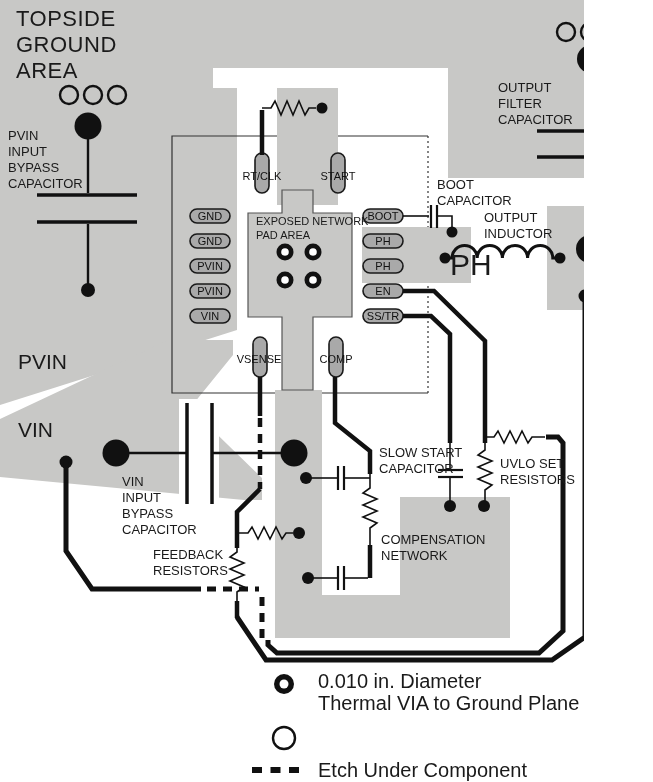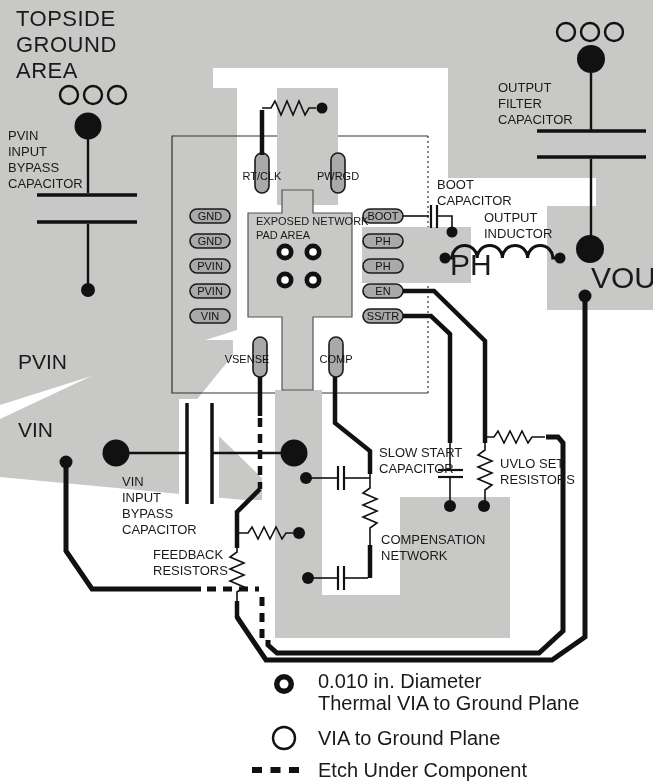--- a/index.html
+++ b/index.html
@@ -1,17 +1,17 @@
 <!DOCTYPE html>
 <html><head>
 <meta charset="utf-8">
 <style>
   html,body{margin:0;padding:0;background:#fff;}
   #board{
-    position:relative;width:653px;height:782px;background:#ffffff;overflow:hidden;
+    position:relative;width:584px;height:782px;background:#ffffff;overflow:hidden;
     font-family:"Liberation Sans", sans-serif;color:#1a1a1a;
   }
   #board svg{position:absolute;left:0;top:0;}
   .lbl{position:absolute;font-size:13px;line-height:16px;white-space:pre-line;color:#1a1a1a;}
   .pinlbl{position:absolute;font-size:11px;transform:translate(-50%,-50%);white-space:nowrap;color:#111;}
   .netlbl{position:absolute;white-space:pre-line;color:#1a1a1a;}
   .leglbl{position:absolute;font-size:20px;line-height:22px;white-space:pre-line;color:#1a1a1a;}
 </style>
 </head>
 <body>
@@ -258,22 +258,21 @@
 <div class="pinlbl" style="left:210px;top:291px;">PVIN</div>
 <div class="pinlbl" style="left:210px;top:316px;">VIN</div>
 
 <div class="pinlbl" style="left:383px;top:216px;">BOOT</div>
 <div class="pinlbl" style="left:383px;top:241px;">PH</div>
 <div class="pinlbl" style="left:383px;top:266px;">PH</div>
 <div class="pinlbl" style="left:383px;top:291px;">EN</div>
 <div class="pinlbl" style="left:383px;top:316px;">SS/TR</div>
 
 <div class="pinlbl" style="left:262px;top:176px;">RT/CLK</div>
-<div class="pinlbl" style="left:338px;top:176px;">PWRGD</div>
-<div class="pinlbl" style="left:247px;top:359px;">VSENSE</div>
+<div class="pinlbl" style="left:338px;top:176px;">START</div>
+<div class="pinlbl" style="left:259px;top:359px;">VSENSE</div>
 <div class="pinlbl" style="left:336px;top:359px;">COMP</div>
 
 <div class="leglbl" style="left:318px;top:670px;">0.010 in. Diameter
 Thermal VIA to Ground Plane</div>
-<div class="leglbl" style="left:318px;top:727px;">VIA to Ground Plane</div>
 <div class="leglbl" style="left:318px;top:759px;">Etch Under Component</div>
 
 </div>
 
 </body></html>

